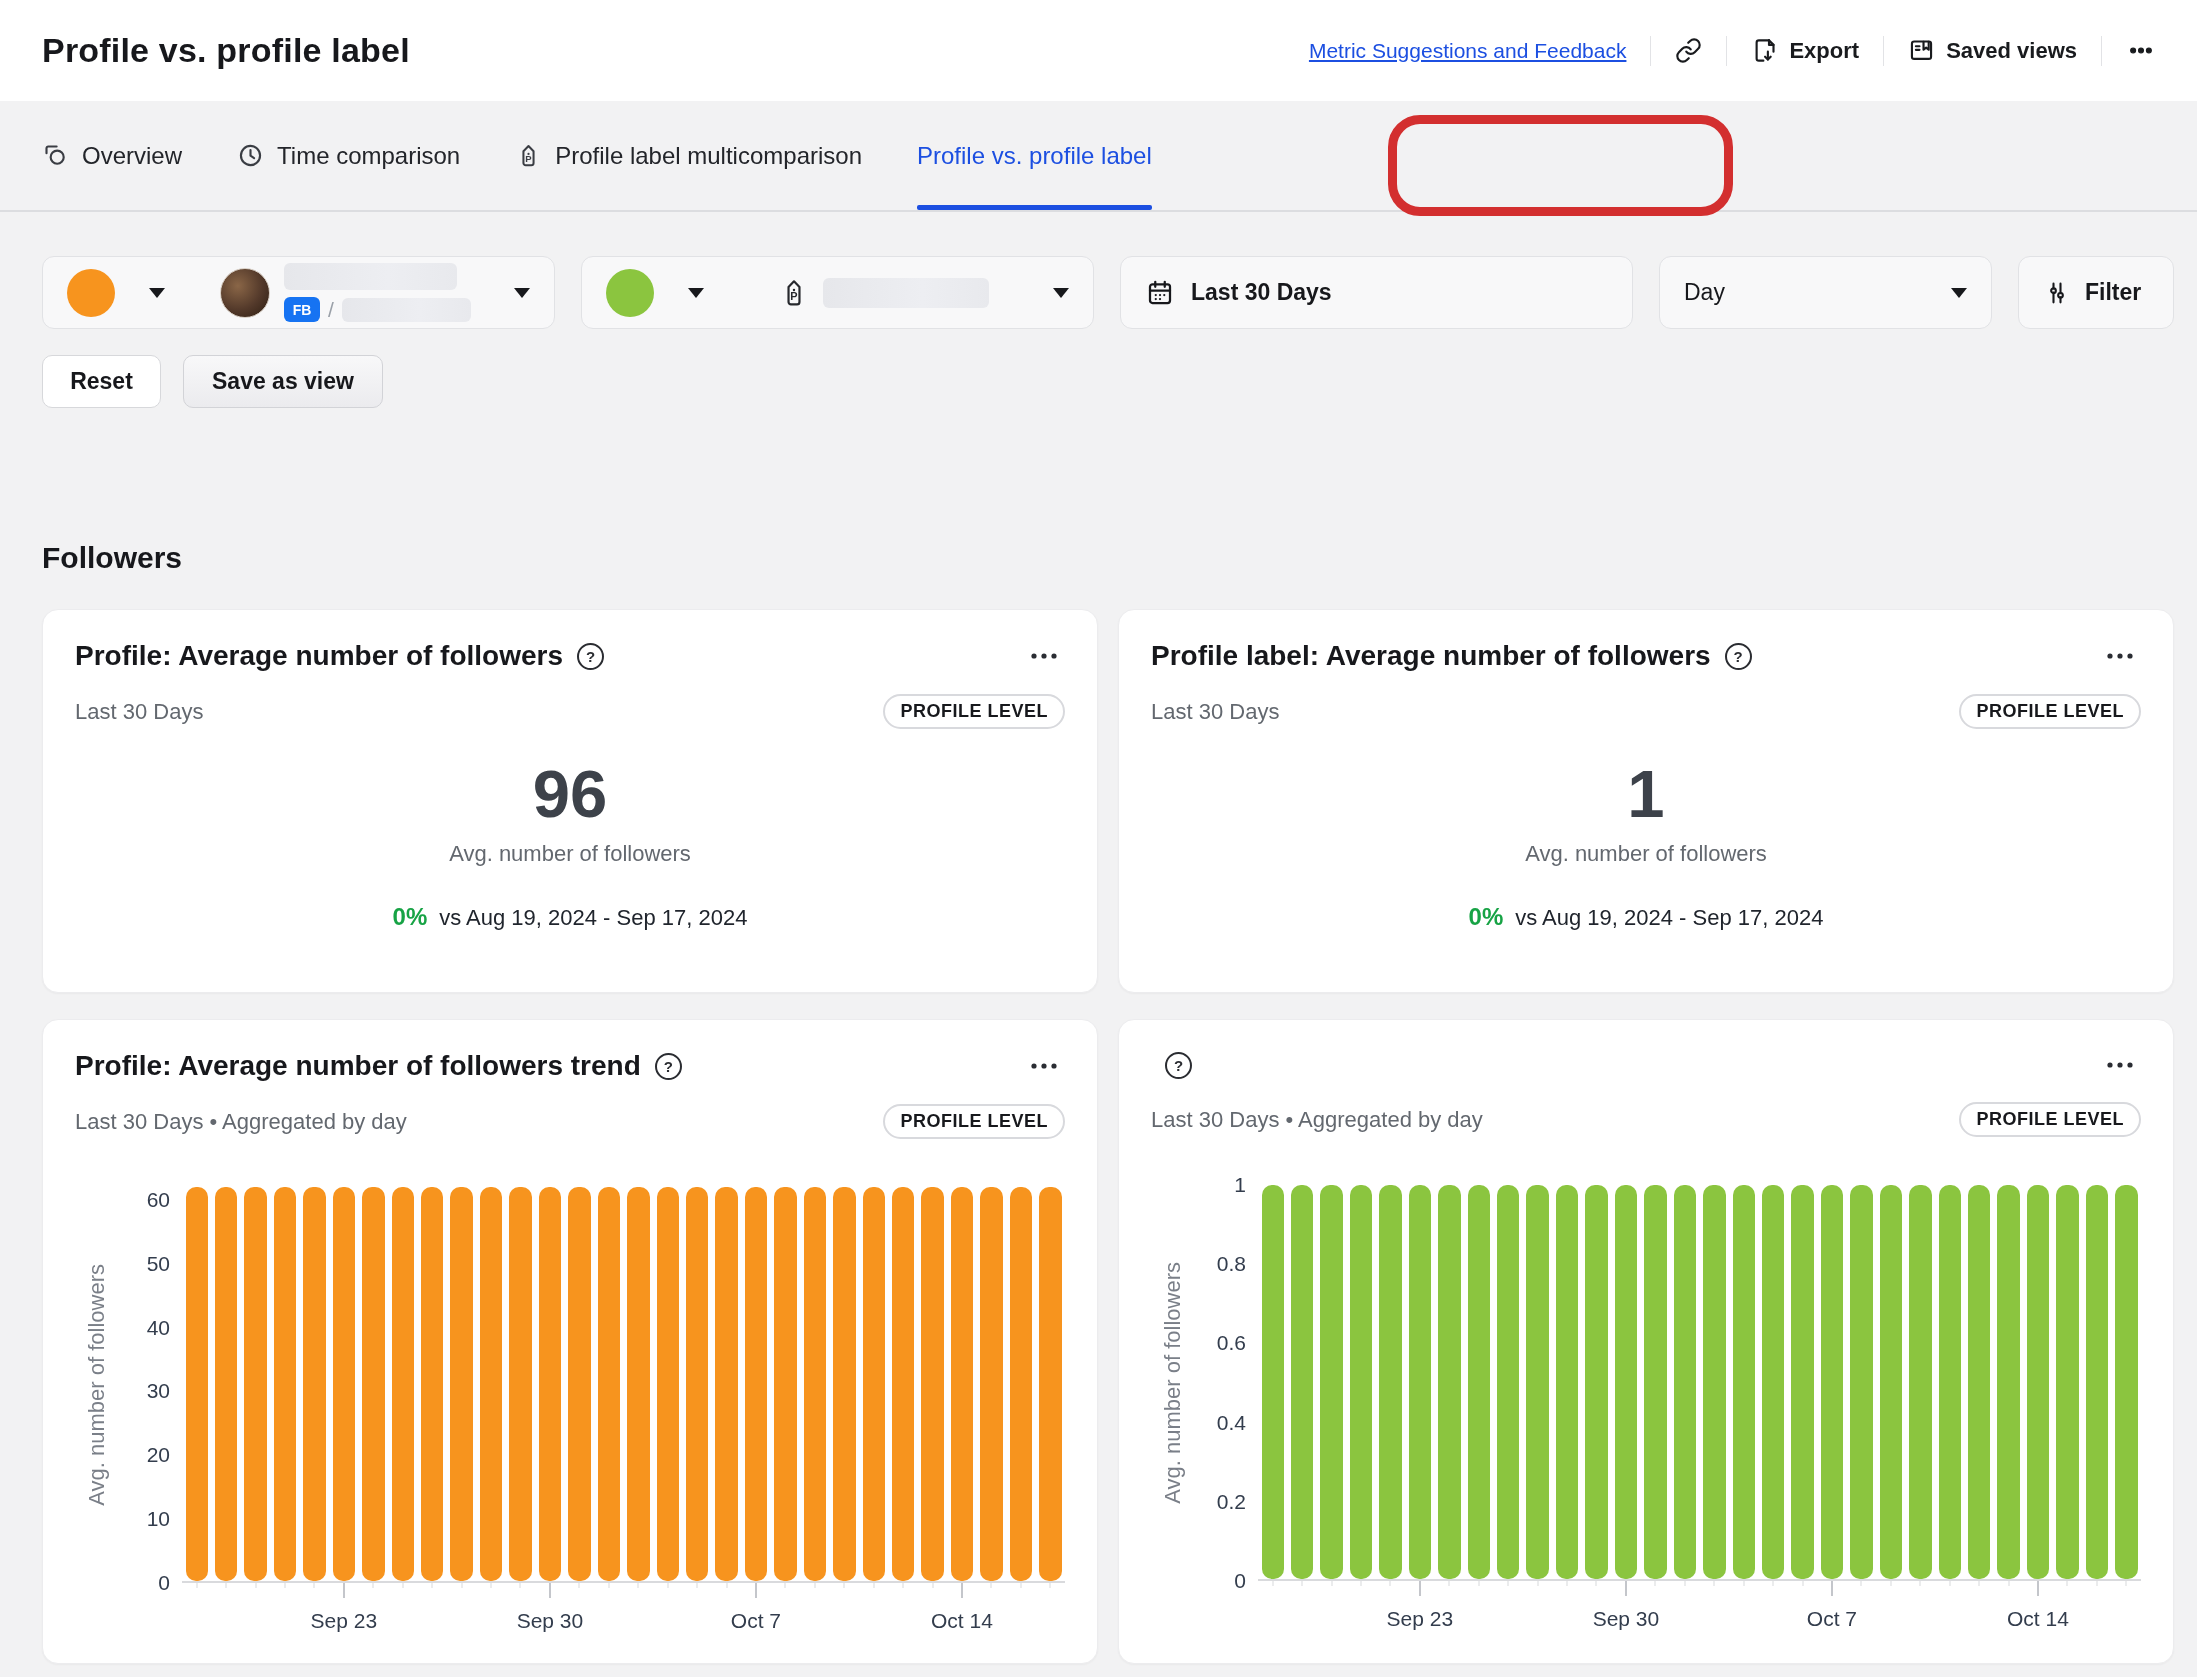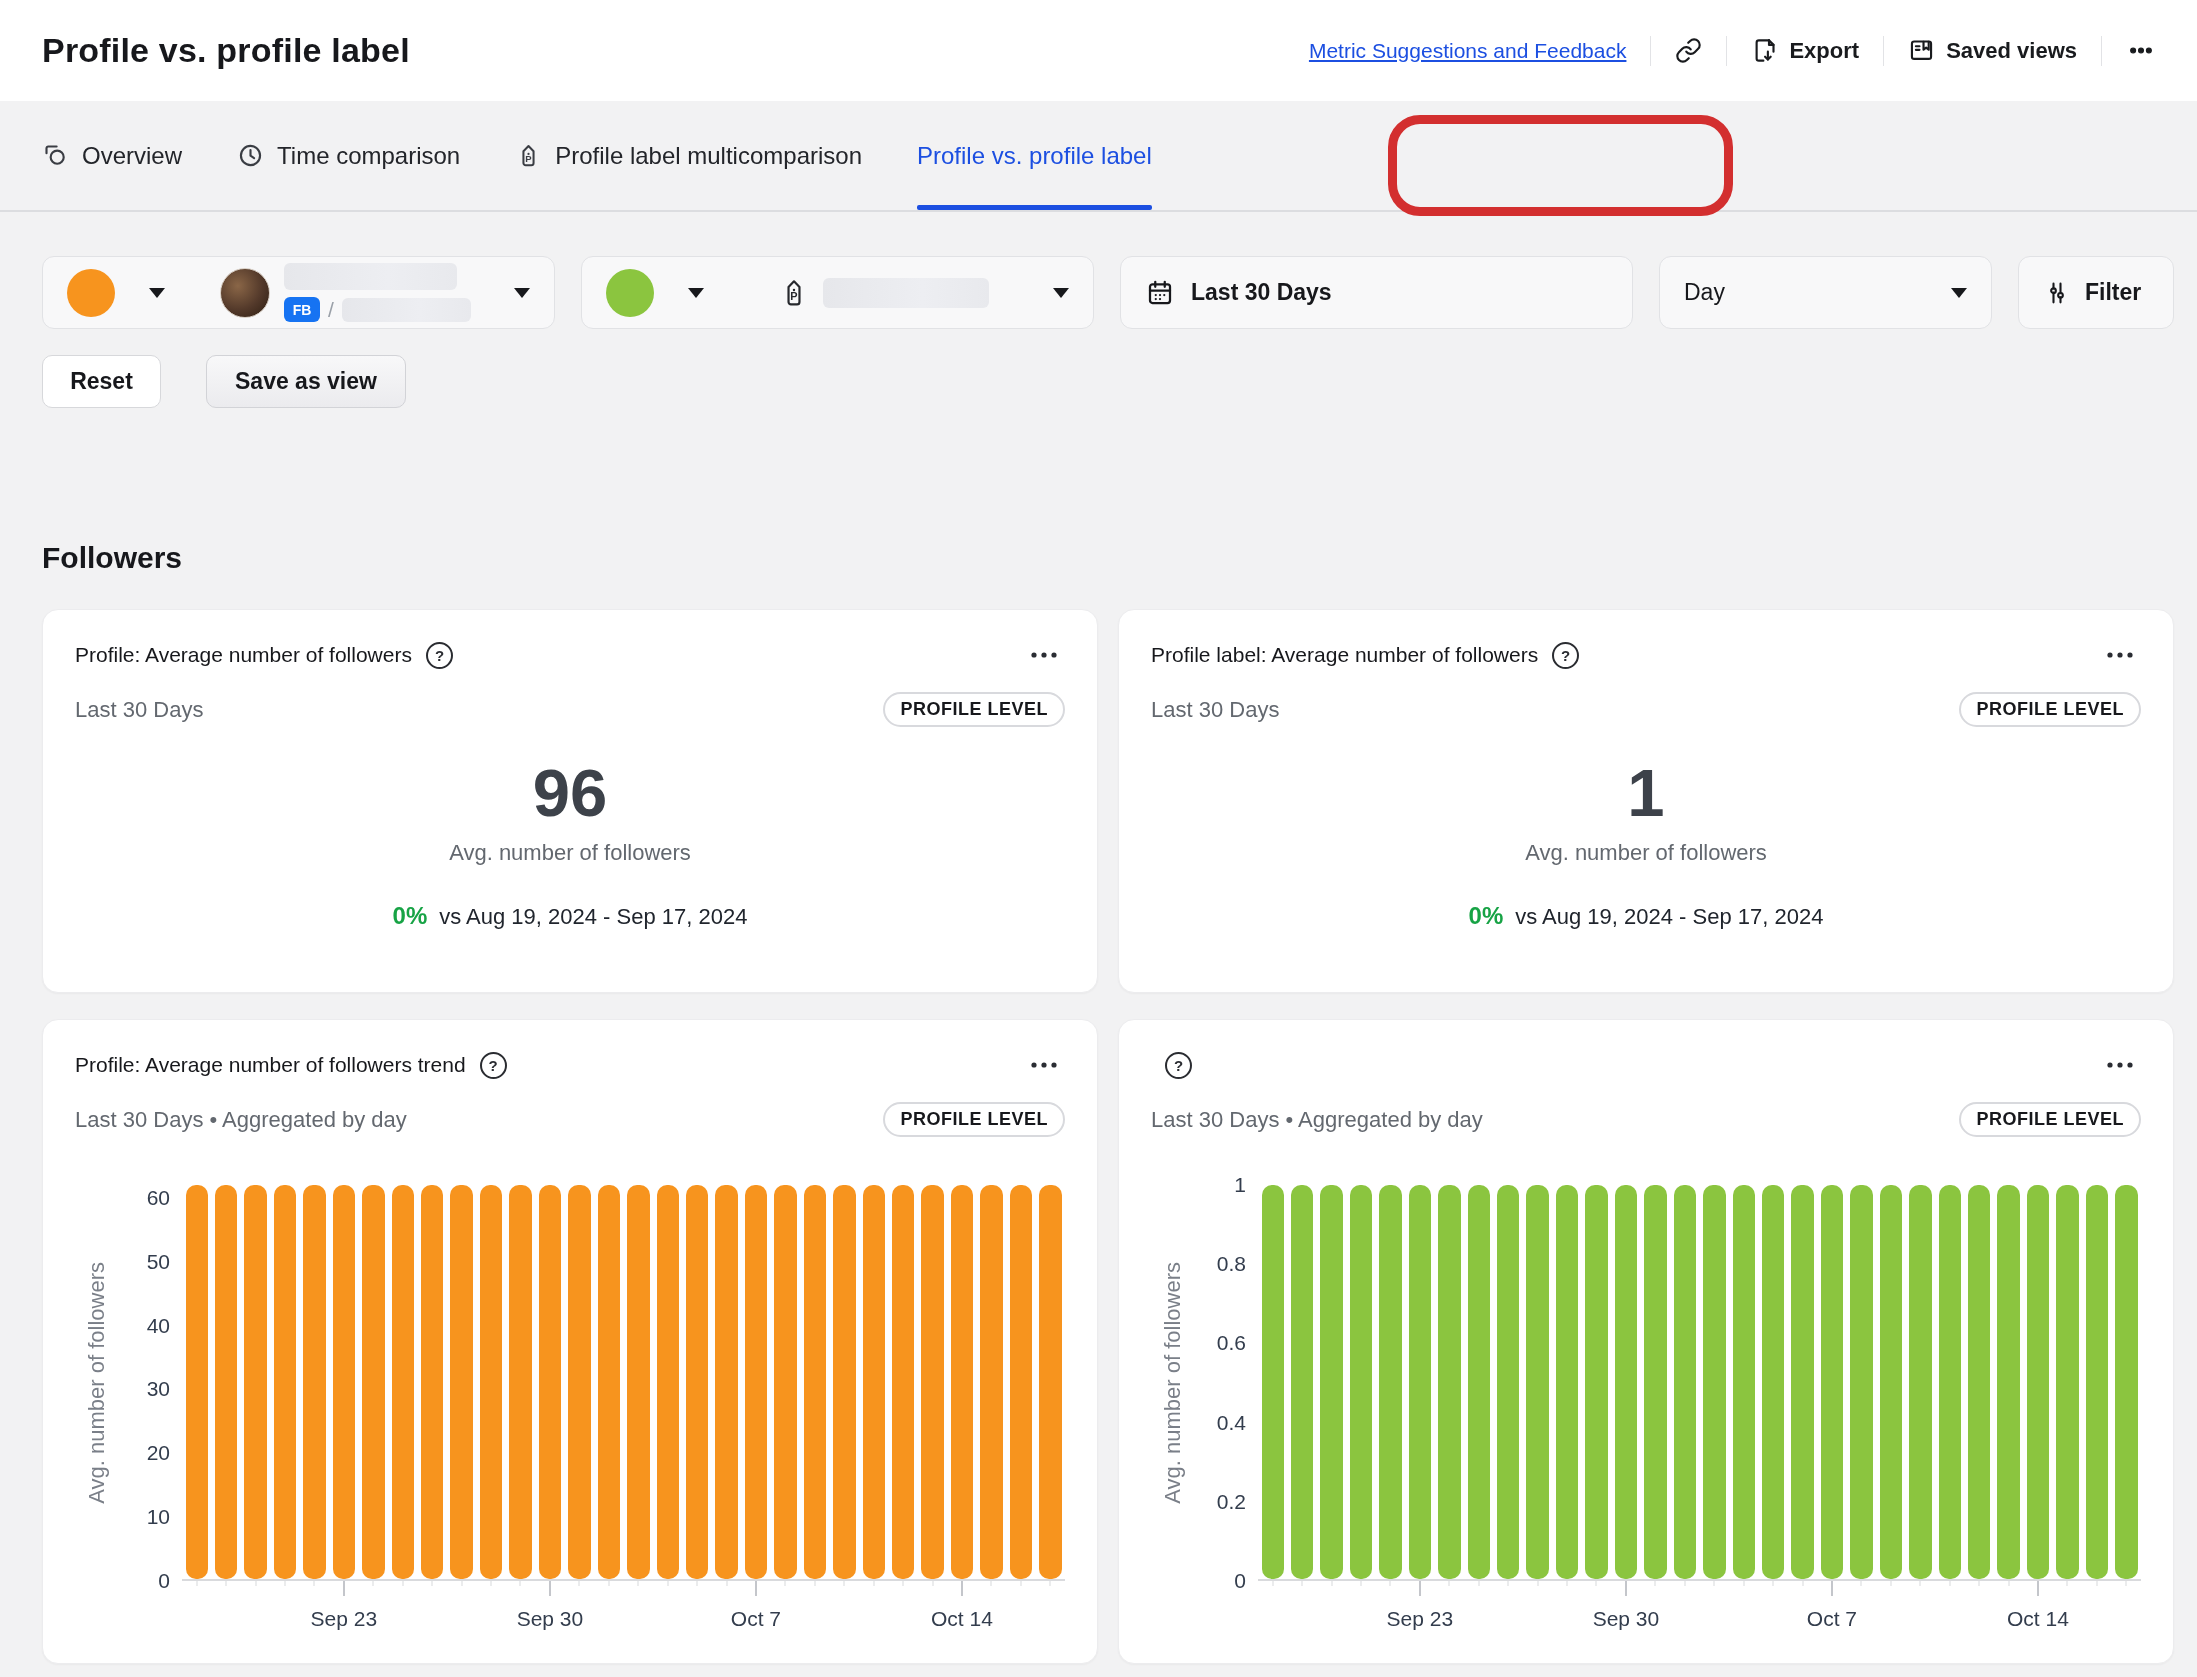--- a/index.html
+++ b/index.html
@@ -56,33 +56,33 @@
               font-size:14px; font-weight:700; display:flex; align-items:center; justify-content:center; }
   .slash { color:#9aa0a8; font-size:21px; }
   .blur-path { width:129px; height:24px; }
   .tag-icon-wrap { margin-left:75px; flex:0 0 auto; }
   .blur-label { width:166px; height:30px; margin-left:14px; }
 
   .actions-row { display:flex; gap:22px; padding:26px 0 0 42px; }
   .btn { height:53px; border-radius:10px; font-family:inherit; font-size:23px; font-weight:700;
          color:#17181c; cursor:pointer; }
   .btn.reset { width:119px; background:#ffffff; border:1px solid #d7d8db; }
-  .btn.save { padding:0 28px; background:linear-gradient(#f8f8f9,#ebebee); border:1px solid #d2d3d7;margin-left:23px; }
+  .btn.save { padding:0 28px; background:linear-gradient(#f8f8f9,#ebebee); border:1px solid #d2d3d7; }
 
   
   .section-title { margin:133px 0 0 42px; font-size:30px; font-weight:600; color:#17181c; }
 
   .cards { display:grid; grid-template-columns:1fr 1fr; column-gap:20px; row-gap:26px;
            margin:34px 24px 0 42px; }
   .card { background:#ffffff; border:1px solid #ececee; border-radius:16px;
           box-shadow:0 1px 2px rgba(20,22,26,.04); padding:30px 32px; display:flex; flex-direction:column; }
   .card.kpi { height:384px; }
   .card.trend { height:645px;justify-content:space-between; }
   .card-head { display:flex; align-items:center; }
-  .card-title { font-size:21px; font-weight:400; color:#17181c; }
+  .card-title { font-size:28px; font-weight:700; color:#17181c; }
   .help { width:27px; height:27px; border:2px solid #2a2c31; border-radius:50%; margin-left:14px;
           display:flex; align-items:center; justify-content:center; font-size:15px; font-weight:700;
           color:#2a2c31; cursor:pointer; flex:0 0 auto; }
   .kebab { margin-left:auto; background:none; border:none; cursor:pointer; padding:4px; }
   .card-sub { display:flex; align-items:center; margin-top:22px; }
   .period { font-size:22px; color:#63686f; }
   .level-badge { margin-left:auto; border:2px solid #d8d9dd; border-radius:18px; padding:5px 15px;
                  font-size:18px; font-weight:700; letter-spacing:0.5px; color:#17181c; background:#fff; }
 
   .kpi-body { flex:1; display:flex; flex-direction:column; align-items:center; justify-content:center; }

